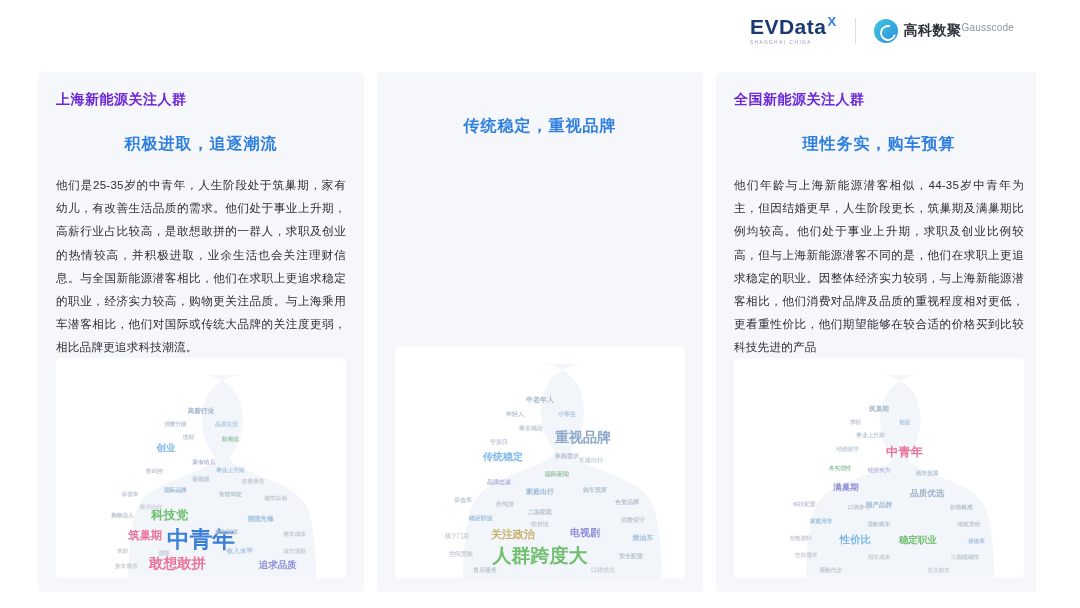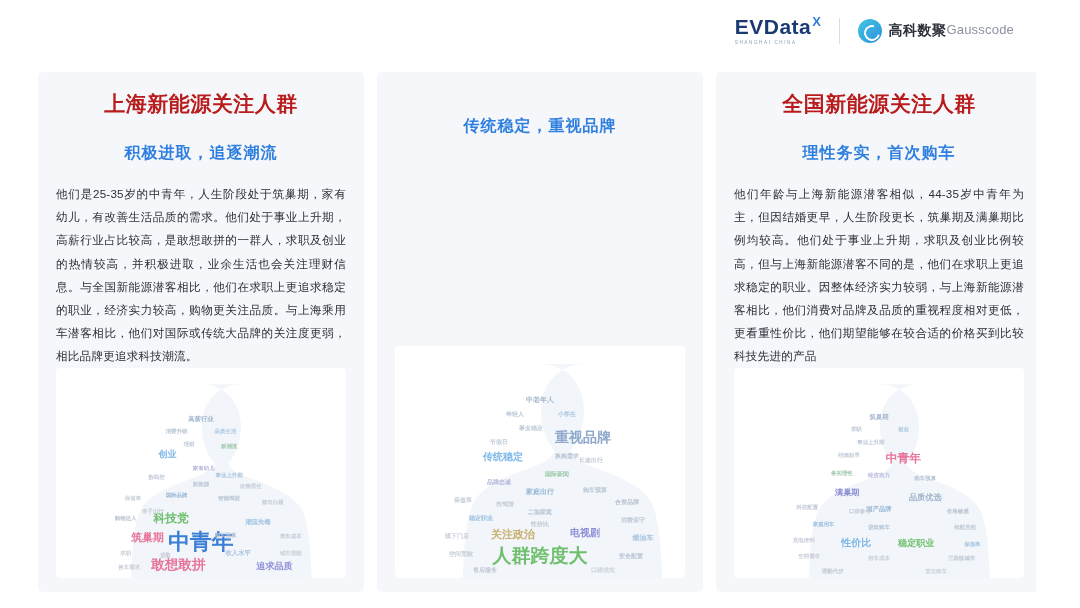--- a/index.html
+++ b/index.html
@@ -73,21 +73,21 @@
     transform: rotate(-30deg);
   }
   .gauss-text { display: flex; flex-direction: row; line-height: 1.05; }
   .gauss-cn {
     font-size: 14px;
     font-weight: bold;
     color: #2b2f38;
     letter-spacing: .5px;
   }
   .gauss-en {
-    font-size: 13px;
+    font-size: 10px;
     color: #8b93a1;
     letter-spacing: .2px;
   }
 
   
   .cards {
     position: absolute;
     top: 72px; left: 38px;
     width: 1004px; height: 520px;
     display: flex;
@@ -96,24 +96,23 @@
   .card {
     position: relative;
     width: 326px;
     background: #f5f7fa;
     border-radius: 5px;
     padding: 18px 18px 0 18px;
     display: flex;
     flex-direction: column;
   }
   .card-title {
-    text-align: center;
-    font-size: 21px;
-    font-weight: bold;
-    color: #b91c1c;
+    font-size: 14px;
+    font-weight: bold;
+    color: #6d28d9;
     letter-spacing: .5px;
     line-height: 1.3;
   }
   .card-subtitle {
     text-align: center;
     font-size: 16px;
     font-weight: bold;
     color: #2f7fe0;
     letter-spacing: 1px;
     margin-top: 26px;
@@ -246,21 +245,21 @@
             <text x="104" y="98" font-size="6" fill="#c2ccd9" text-anchor="middle">节假日</text>
             <text x="172" y="112" font-size="6" fill="#b7c4d6" text-anchor="middle">换购需求</text>
             <text x="145" y="180" font-size="6" fill="#bdc7d5" text-anchor="middle">性价比</text>
           </g>
         </svg>
       </div>
     </div>
 
     <div class="card">
       <div class="card-title">全国新能源关注人群</div>
-      <div class="card-subtitle">理性务实，首次购车</div>
+      <div class="card-subtitle">理性务实，购车预算</div>
       <div class="card-body">他们年龄与上海新能源潜客相似，44-35岁中青年为主，但因结婚更早，人生阶段更长，筑巢期及满巢期比例均较高。他们处于事业上升期，求职及创业比例较高，但与上海新能源潜客不同的是，他们在求职上更追求稳定的职业。因整体经济实力较弱，与上海新能源潜客相比，他们消费对品牌及品质的重视程度相对更低，更看重性价比，他们期望能够在较合适的价格买到比较科技先进的产品</div>
       <div class="cloud-wrap">
         <svg class="cloud-svg" viewBox="0 0 290 232">
           <path class="silhouette" d="M145 18c26 0 44 20 44 46 0 18-6 32-14 41 3 7 10 11 20 15 24 9 50 18 60 34 8 13 11 40 12 78H68c1-38 4-65 12-78 10-16 36-25 60-34 10-4 17-8 20-15-8-9-14-23-14-41 0-26 18-46 44-46z"></path>
           <g class="wc">
             <text x="172" y="104" font-size="13" fill="#e8749a" text-anchor="middle">中青年</text>
             <text x="120" y="196" font-size="11" fill="#7fb8e8" text-anchor="middle">性价比</text>
             <text x="186" y="196" font-size="10" fill="#6fbf6f" text-anchor="middle">稳定职业</text>
             <text x="110" y="140" font-size="9" fill="#8f8fd8" text-anchor="middle">满巢期</text>
             <text x="196" y="146" font-size="9" fill="#9fb4cc" text-anchor="middle">品质优选</text>

